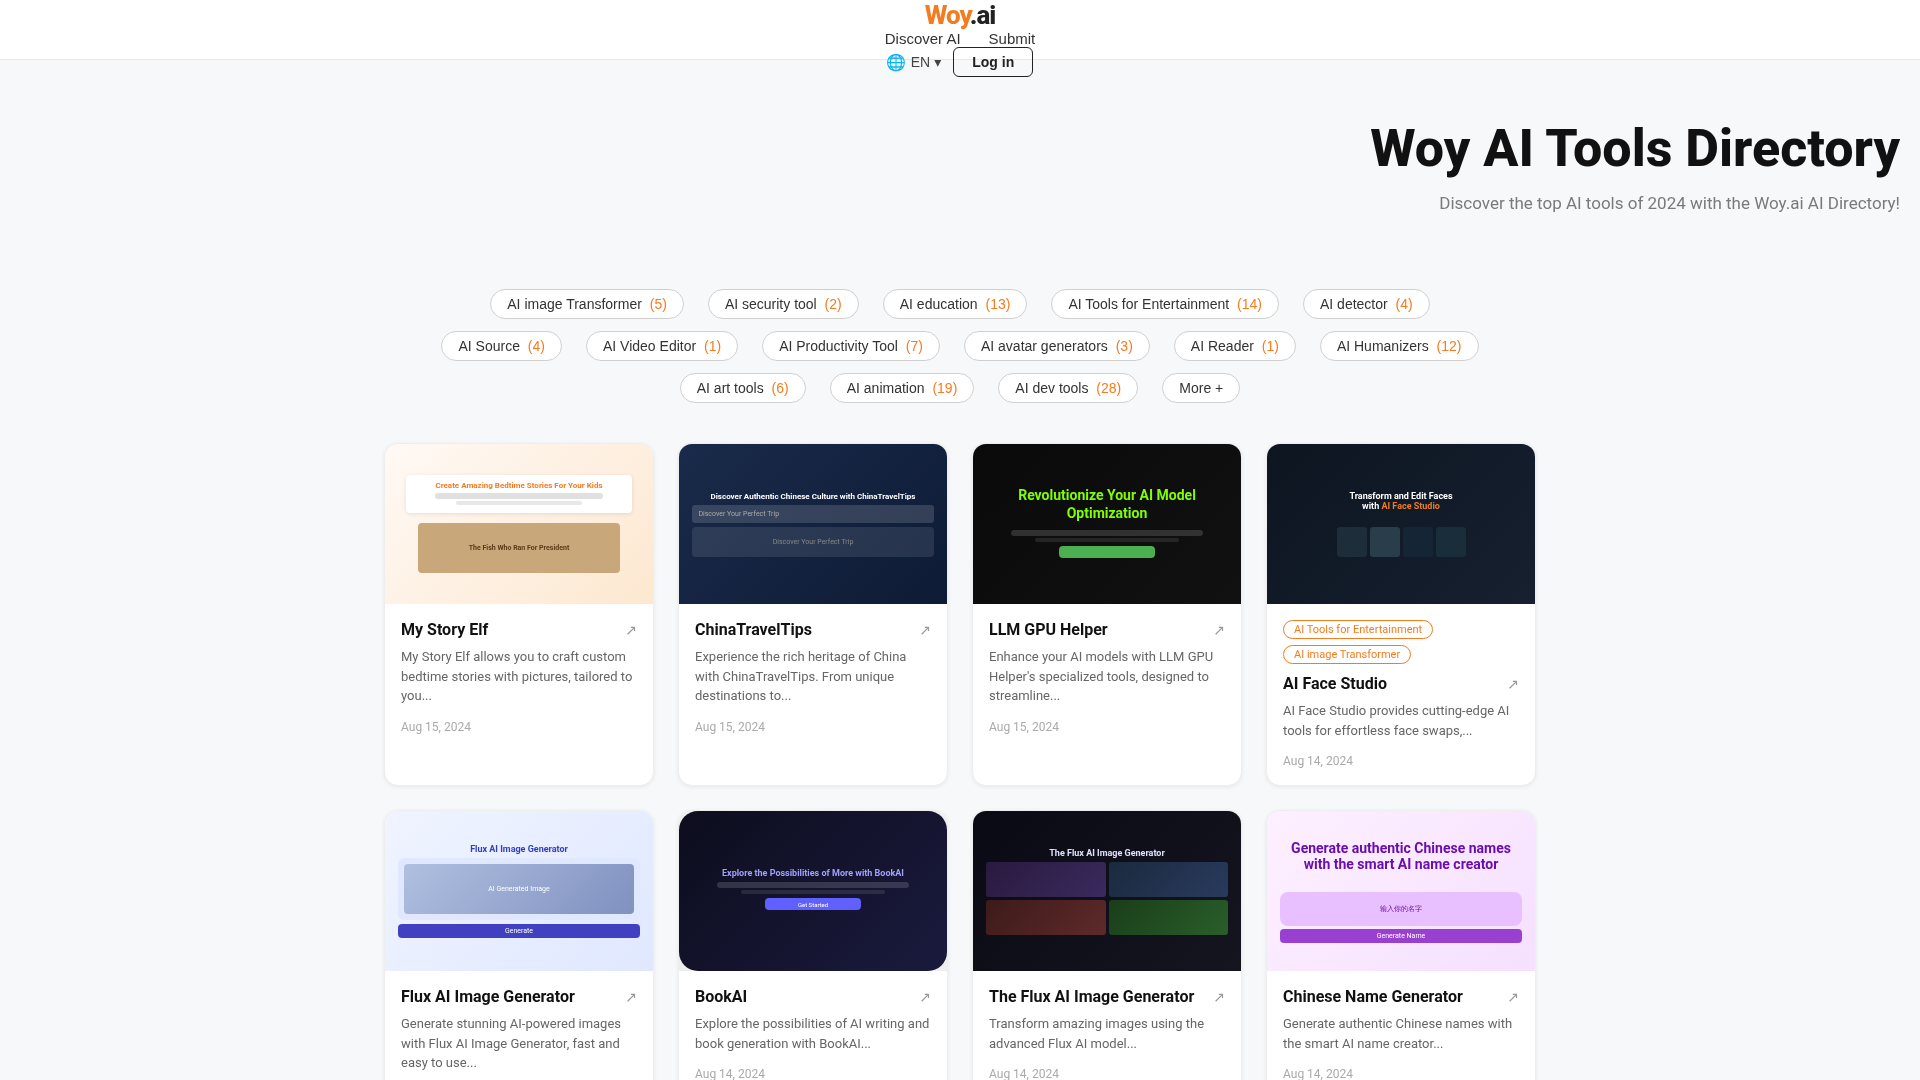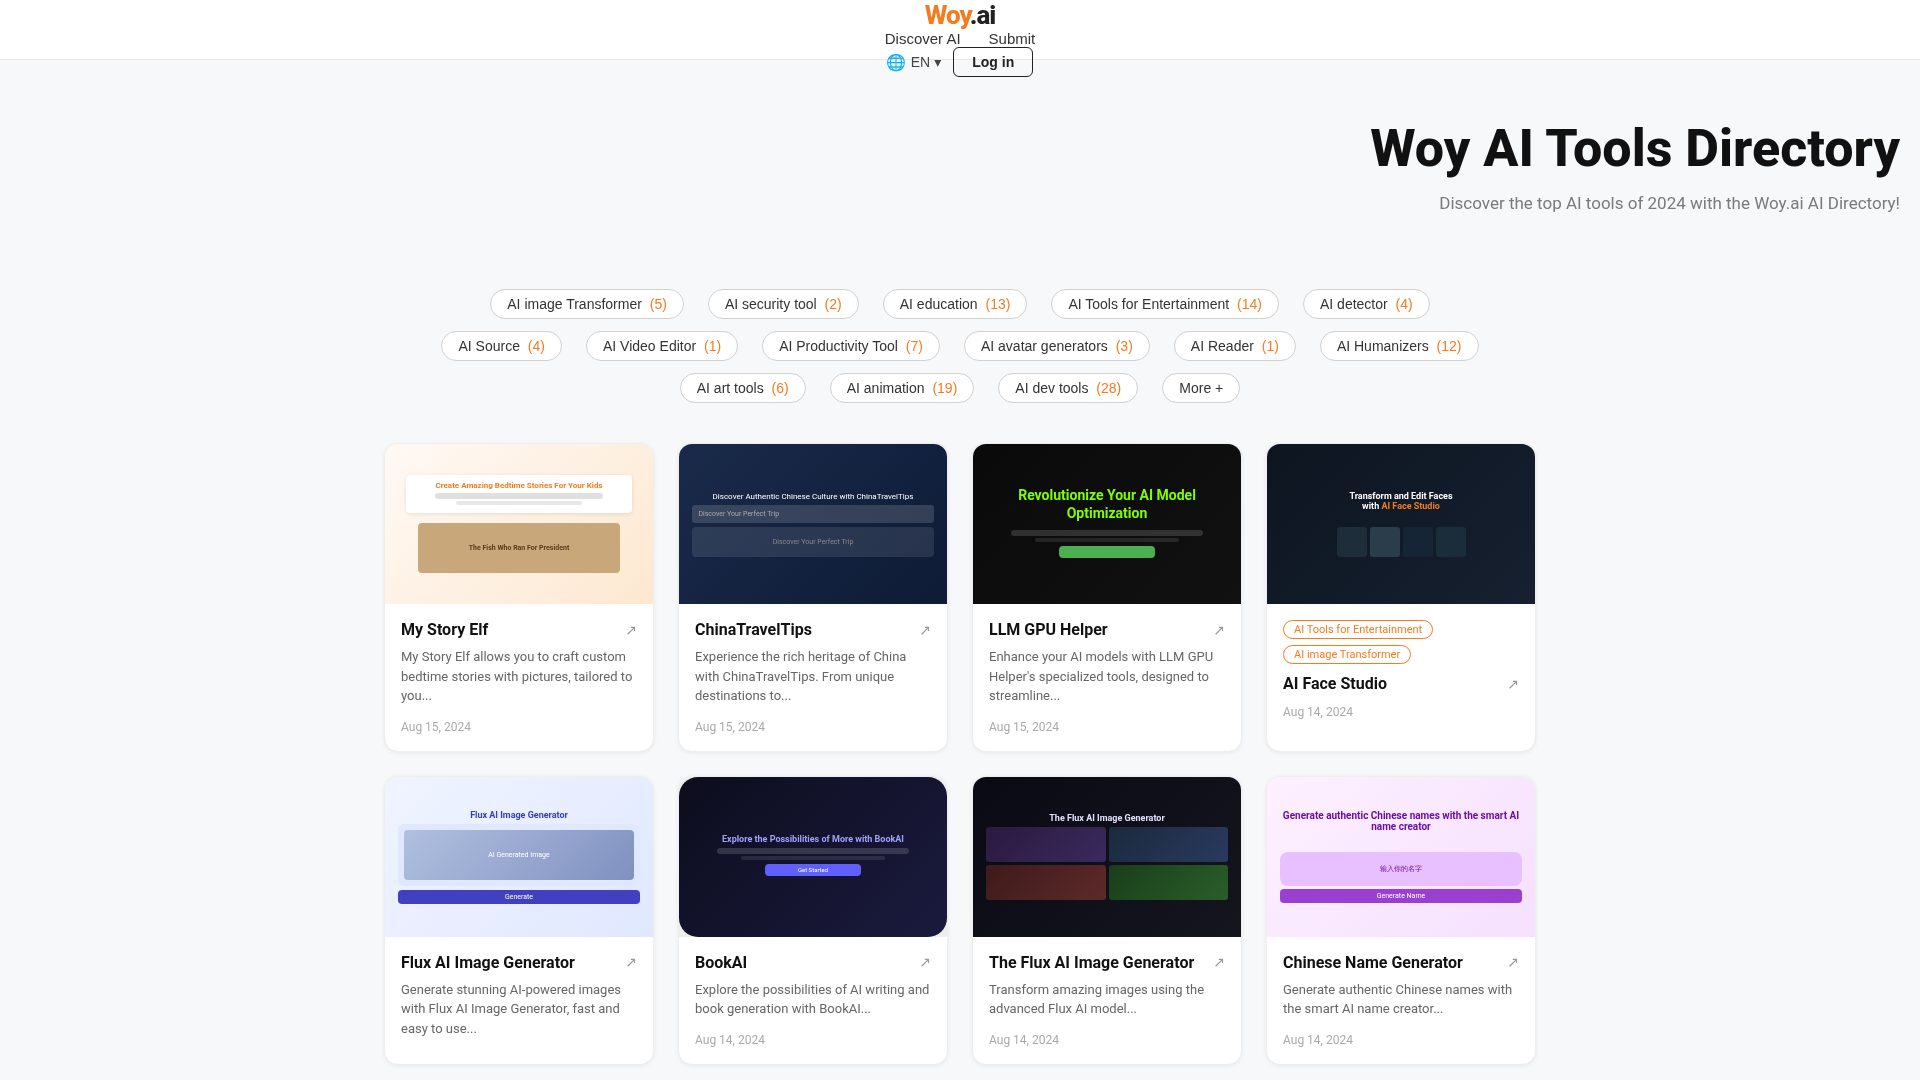--- a/index.html
+++ b/index.html
@@ -321,21 +321,21 @@
         </div>
         <p class="card-desc">My Story Elf allows you to craft custom bedtime stories with pictures, tailored to you...</p>
         <span class="card-date">Aug 15, 2024</span>
       </div>
     </div>
 
     <div class="card">
       <div class="card-image">
         <div class="screenshot-china">
           <div style="width:90%;text-align:center">
-            <div style="color:#fff;font-size:8px;font-weight:normal;margin-bottom:4px">Discover Authentic Chinese Culture with ChinaTravelTips</div>
+            <div style="color:#fff;font-size:8px;font-weight:bold;margin-bottom:4px">Discover Authentic Chinese Culture with ChinaTravelTips</div>
             <div style="background:rgba(255,255,255,0.15);border-radius:3px;height:18px;display:flex;align-items:center;padding:0 6px;margin-bottom:4px">
               <span style="color:#aaa;font-size:7px">Discover Your Perfect Trip</span>
             </div>
             <div style="background:rgba(255,255,255,0.1);border-radius:4px;height:30px;display:flex;align-items:center;justify-content:center">
               <span style="color:#888;font-size:7px">Discover Your Perfect Trip</span>
             </div>
           </div>
         </div>
       </div>
       <div class="card-body">
@@ -387,20 +387,21 @@
       </div>
       <div class="card-body">
         <div class="card-tags-row">
           <span class="card-tag">AI Tools for Entertainment</span>
           <span class="card-tag">AI image Transformer</span>
         </div>
         <div class="card-header-row">
           <span class="card-title">AI Face Studio</span>
           <span class="external-icon">↗</span>
         </div>
+        <p class="card-desc">AI Face Studio provides cutting-edge AI tools for effortless face swaps,...</p>
         <span class="card-date">Aug 14, 2024</span>
       </div>
     </div>
 
     <div class="card">
       <div class="card-image">
         <div class="screenshot-flux">
           <div style="width:90%;text-align:center">
             <div style="color:#3040c0;font-size:9px;font-weight:bold;margin-bottom:4px">Flux AI Image Generator</div>
             <div style="background:#e0e8ff;border-radius:6px;padding:6px;margin-bottom:4px">
@@ -468,21 +469,21 @@
         </div>
         <p class="card-desc">Transform amazing images using the advanced Flux AI model...</p>
         <span class="card-date">Aug 14, 2024</span>
       </div>
     </div>
 
     <div class="card">
       <div class="card-image">
         <div class="screenshot-chinese">
           <div style="width:90%;text-align:center">
-            <div style="color:#6a0dad;font-size:10px;font-weight:bold;margin-bottom:20px">Generate authentic Chinese names with the smart AI name creator</div>
+            <div style="color:#6a0dad;font-size:14px;font-weight:bold;margin-bottom:20px">Generate authentic Chinese names with the smart AI name creator</div>
             <div style="background:#e8c0ff;border-radius:8px;padding:12px;margin-bottom:3px">
               <div style="font-size:7px;color:#6a0dad">输入你的名字</div>
             </div>
             <div style="background:#9a40d0;border-radius:4px;height:14px;display:flex;align-items:center;justify-content:center">
               <span style="font-size:7px;color:#fff">Generate Name</span>
             </div>
           </div>
         </div>
       </div>
       <div class="card-body">

